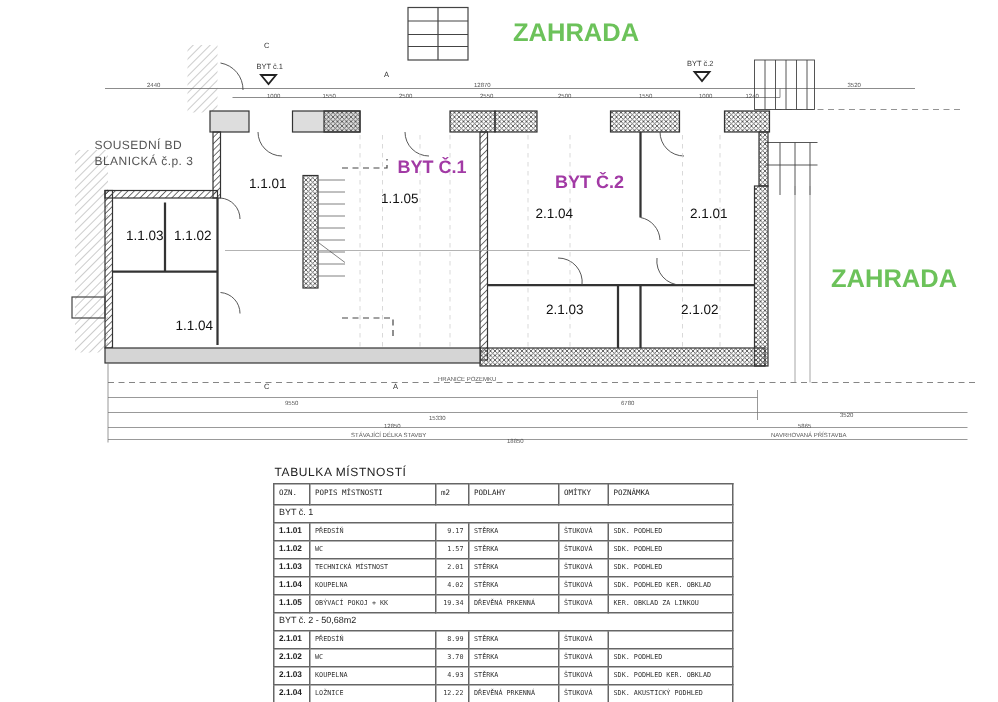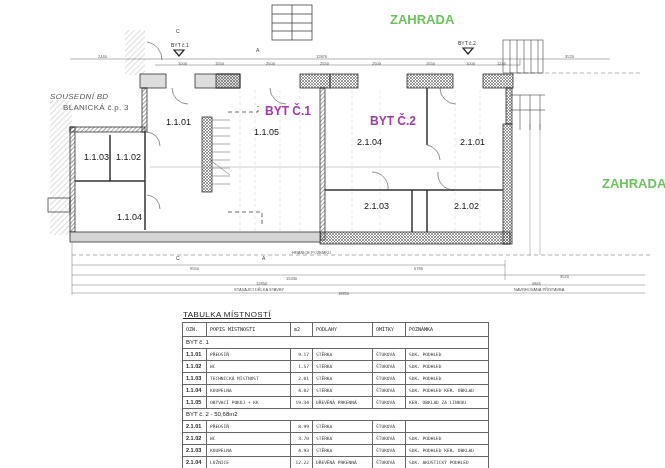--- a/index.html
+++ b/index.html
@@ -2,26 +2,26 @@
 <html><head>
 <meta charset="utf-8">
 <style>
   html, body { margin:0; padding:0; background:#ffffff; }
   body { width:665px; height:468px; position:relative; overflow:hidden;
          font-family:"Liberation Sans", sans-serif; color:#222; }
   #plan { position:absolute; left:0; top:0; width:665px; height:300px; }
   .lbl { position:absolute; white-space:nowrap; }
   .room { font-size:9px; color:#111; }
   .byt { font-size:12px; font-weight:bold; color:#a23aa5; }
-  .zahrada { font-size:13px; font-weight:bold; color:#6cc25a;margin-left:48px; }
+  .zahrada { font-size:17px; font-weight:bold; color:#6cc25a; }
   .neighbor { font-size:8px; color:#555; letter-spacing:0.3px; line-height:11px; }
   .tiny { font-size:4px; color:#555; }
   .mark { font-size:5px; color:#333; }
   
-  #table-title { position:absolute; left:183px; top:310px; font-size:8px; color:#222; letter-spacing:0.4px;text-decoration:underline; }
+  #table-title { position:absolute; left:183px; top:310px; font-size:8px; color:#222; letter-spacing:0.4px; }
   #rooms-table { position:absolute; left:182px; top:322px; border-collapse:collapse;
                  font-family:"DejaVu Sans Mono", monospace; }
   #rooms-table td, #rooms-table th { border:1px solid #666; font-size:4.5px; font-weight:normal;
         color:#333; padding:0 3px; height:11px; text-align:left; vertical-align:middle; line-height:5px; }
   #rooms-table th { height:13px; font-size:5px; color:#222; }
   #rooms-table td.code { font-size:5.5px; font-weight:bold; color:#222; font-family:"Liberation Sans", sans-serif; }
   #rooms-table td.num { text-align:right; }
   #rooms-table tr.group td { font-size:6px; color:#222; font-family:"Liberation Sans", sans-serif; }
 </style>
 </head>
@@ -169,21 +169,21 @@
     <polygon points="174,50 184,50 179,56" fill="none" stroke="#222" stroke-width="1.2"></polygon>
     <polygon points="463,48 473,48 468,54" fill="none" stroke="#222" stroke-width="1.2"></polygon>
 
     <rect x="48" y="198" width="22" height="14" fill="none" stroke="#444" stroke-width="0.8"></rect>
   </svg>
 
   
   <span class="lbl zahrada" style="left:342px; top:12px;">ZAHRADA</span>
   <span class="lbl zahrada" style="left:554px; top:176px;">ZAHRADA</span>
 
-  <span class="lbl neighbor" style="left:50px; top:91px;font-style:italic;">SOUSEDNÍ BD</span>
+  <span class="lbl neighbor" style="left:63px; top:91px;">SOUSEDNÍ BD</span>
   <span class="lbl neighbor" style="left:63px; top:102px;">BLANICKÁ č.p. 3</span>
 
   <span class="lbl byt" style="left:265px; top:104px;">BYT Č.1</span>
   <span class="lbl byt" style="left:370px; top:114px;">BYT Č.2</span>
 
   <span class="lbl mark" style="left:171px; top:42px;">BYT č.1</span>
   <span class="lbl mark" style="left:458px; top:40px;">BYT č.2</span>
   <span class="lbl mark" style="left:256px; top:47px;">A</span>
   <span class="lbl mark" style="left:176px; top:28px;">C</span>
   <span class="lbl mark" style="left:176px; top:255px;">C</span>

